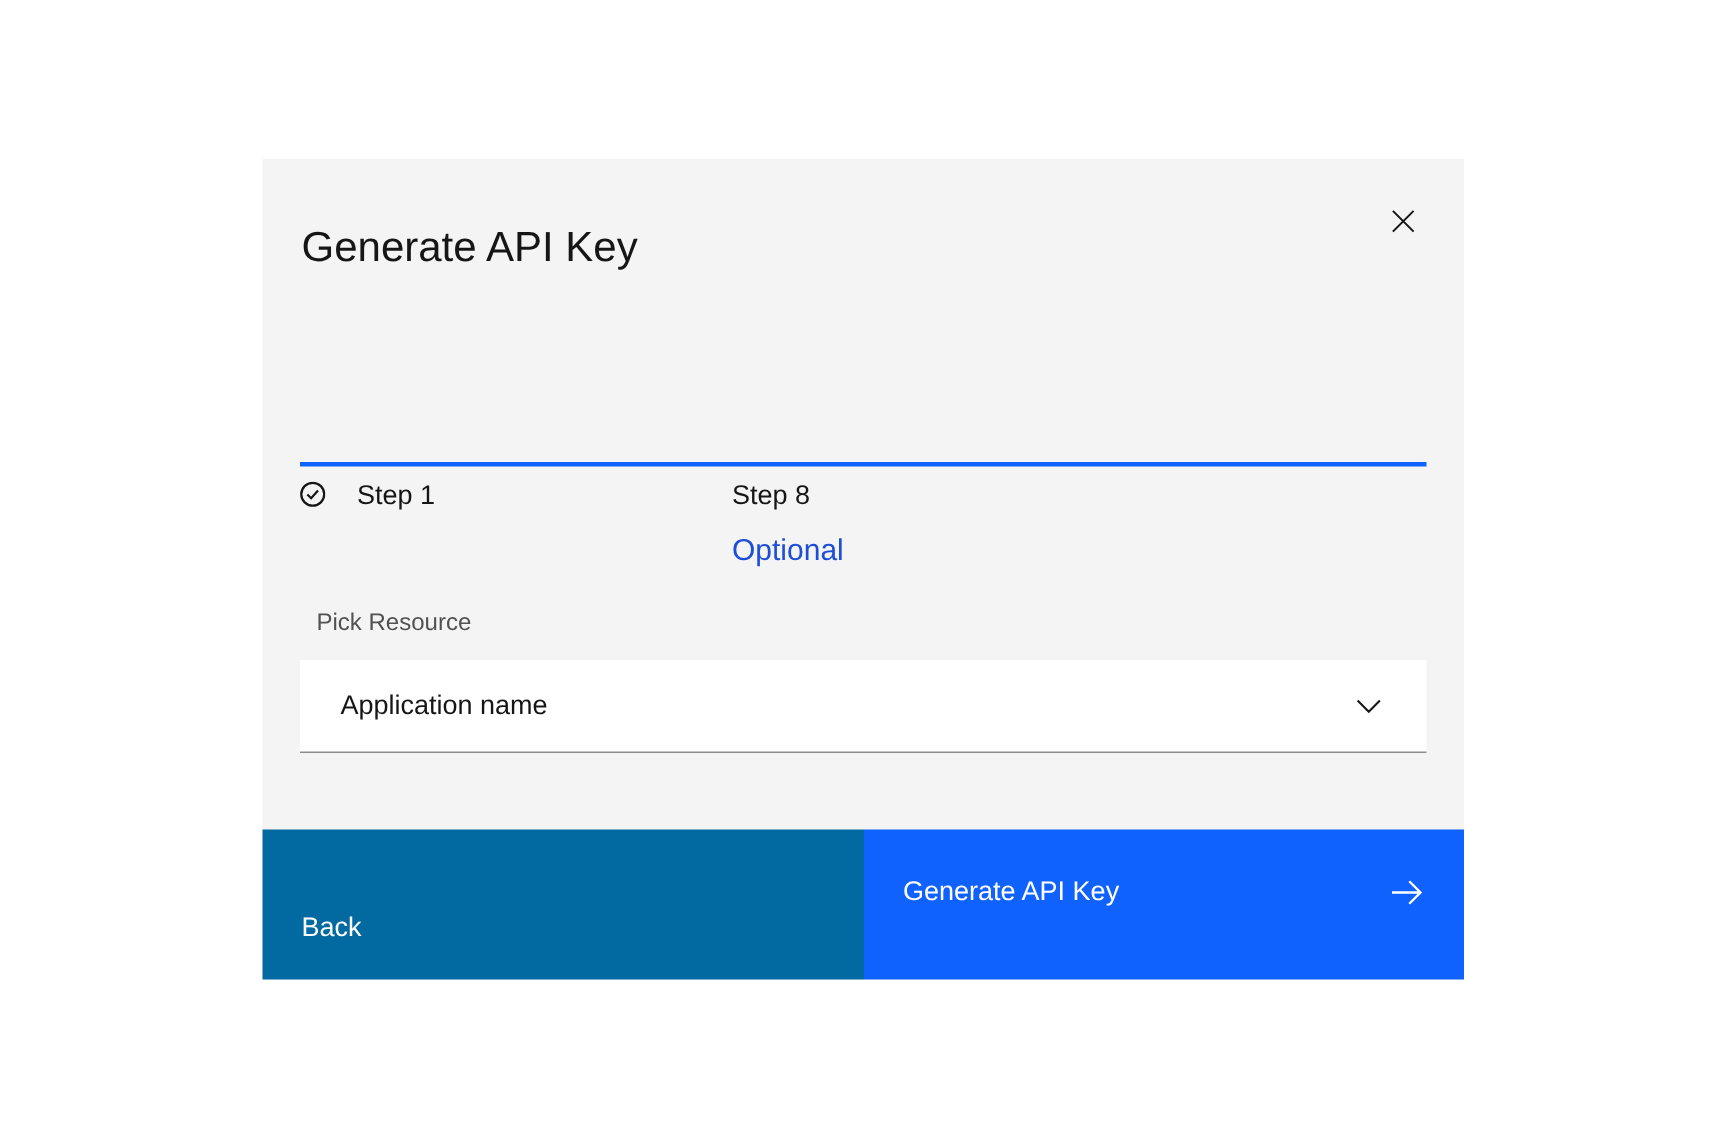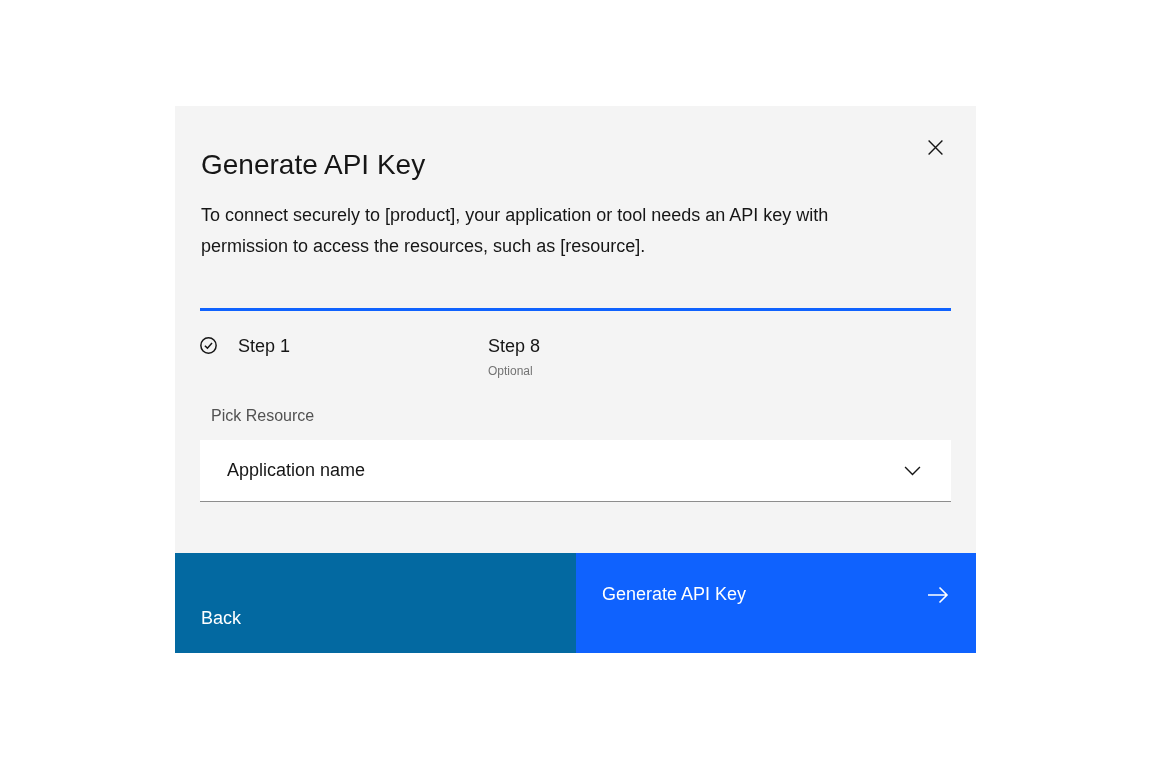--- a/index.html
+++ b/index.html
@@ -62,42 +62,42 @@
     width: 100%;
     height: 3px;
     background: #0f62fe;
   }
   .steps {
     display: flex;
     width: 100%;
   }
   .step {
     width: 250px;
-    padding-top: 24px;
+    padding-top: 8px;
     display: flex;
     align-items: flex-start;
     cursor: pointer;
   }
   .step-icon-wrap {
     width: 17px;
     height: 17px;
     margin-top: 2px;
     flex: 0 0 auto;
   }
   .step-texts { margin-left: 21px; }
   .step-label {
     font-size: 18px;
     line-height: 22px;
     color: #161616;
   }
   .step-sublabel {
-    font-size: 12px;
+    font-size: 20px;
     line-height: 21px;
-    color: #737373;
-    margin-top: 4px;
+    color: #1d4ed8;
+    margin-top: 16px;
   }
   .step-sublabel:empty { display: none; }
   .current-dot {
     width: 17px;
     height: 17px;
     border-radius: 50%;
     background: #0f62fe;
   }
   .form-label {
     position: absolute;
@@ -166,21 +166,20 @@
   <button class="close-btn">
     <span style="display:flex;">
       <svg width="17" height="17" viewBox="0 0 16 16">
         <path d="M1.5 1.5 L14.5 14.5 M14.5 1.5 L1.5 14.5" stroke="#161616" stroke-width="1.3" fill="none"></path>
       </svg>
     </span>
   </button>
 
   <h1 class="modal-title">Generate API Key</h1>
 
-  <p class="modal-desc">To connect securely to [product], your application or tool needs an API key with permission to access the resources, such as [resource].</p>
 
   <div class="progress">
     <div class="progress-line"></div>
     <div class="steps">
 
       <div class="step">
         <span class="step-icon-wrap">
           <svg width="17" height="17" viewBox="0 0 16 16">
             <circle cx="8" cy="8" r="7.2" fill="none" stroke="#161616" stroke-width="1.4"></circle>
             <path d="M4.6 8.2 L7.0 10.5 L11.3 5.6" fill="none" stroke="#161616" stroke-width="1.4"></path>

